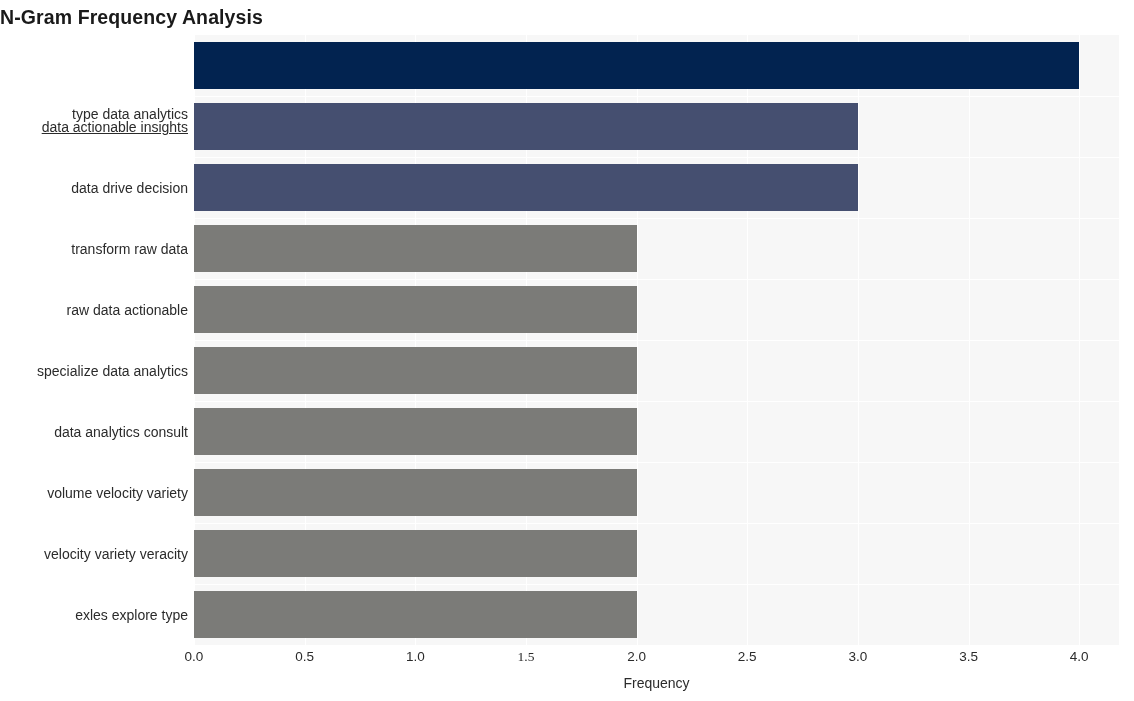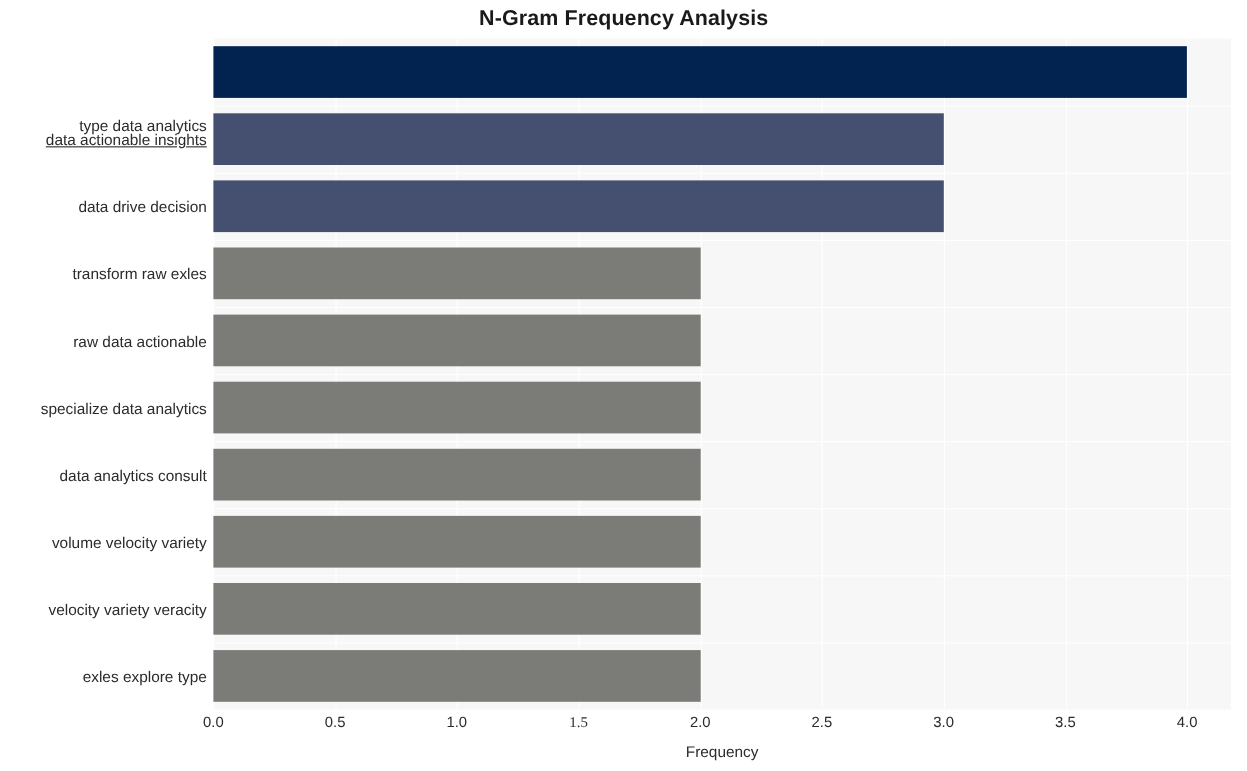--- a/index.html
+++ b/index.html
@@ -15,21 +15,21 @@
     font-family: "Liberation Sans", sans-serif;
     -webkit-font-smoothing: antialiased;
   }
 
   
   #chart-title {
     position: absolute;
     left: 0;
     top: 6px;
     width: 1134px;
-    text-align: center;
+    text-align: left;
     font-size: 19.5px;
     font-weight: bold;
     color: #1a1a1a;
     letter-spacing: 0.1px;
   }
 
   
   #plot-area {
     position: absolute;
     left: 194px;
@@ -111,21 +111,21 @@
 </style>
 </head>
 <body>
 
 <div id="chart-title">N-Gram Frequency Analysis</div>
 
 <div id="y-axis">
     <div class="ylabel" style="top: 23.5px; margin-top: 48px;">type data analytics</div>
     <div class="ylabel" style="top: 85px; text-decoration: underline;">data actionable insights</div>
     <div class="ylabel" style="top: 145.5px;">data drive decision</div>
-    <div class="ylabel" style="top: 206.5px;">transform raw exles</div>
+    <div class="ylabel" style="top: 206.5px;">transform raw data</div>
     <div class="ylabel" style="top: 267.5px;">raw data actionable</div>
     <div class="ylabel" style="top: 328.5px;">specialize data analytics</div>
     <div class="ylabel" style="top: 389.5px;">data analytics consult</div>
     <div class="ylabel" style="top: 450.5px; padding-left: 48px;">volume velocity variety</div>
     <div class="ylabel" style="top: 511.5px;">velocity variety veracity</div>
     <div class="ylabel" style="top: 572.5px;">exles explore type</div>
   </div>
 
 <div id="plot-area">
     <div class="gridline-v" style="left: 0px;"></div>

